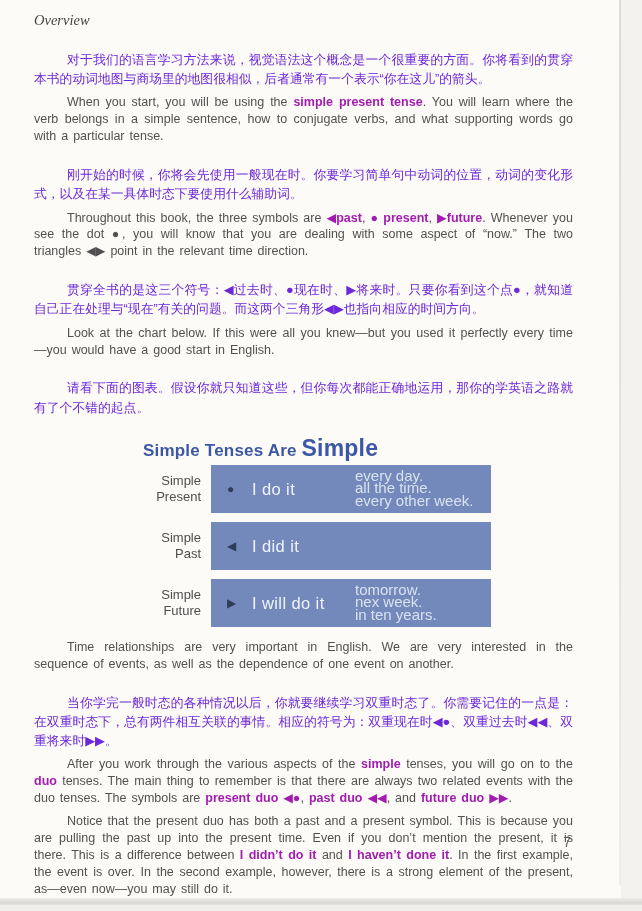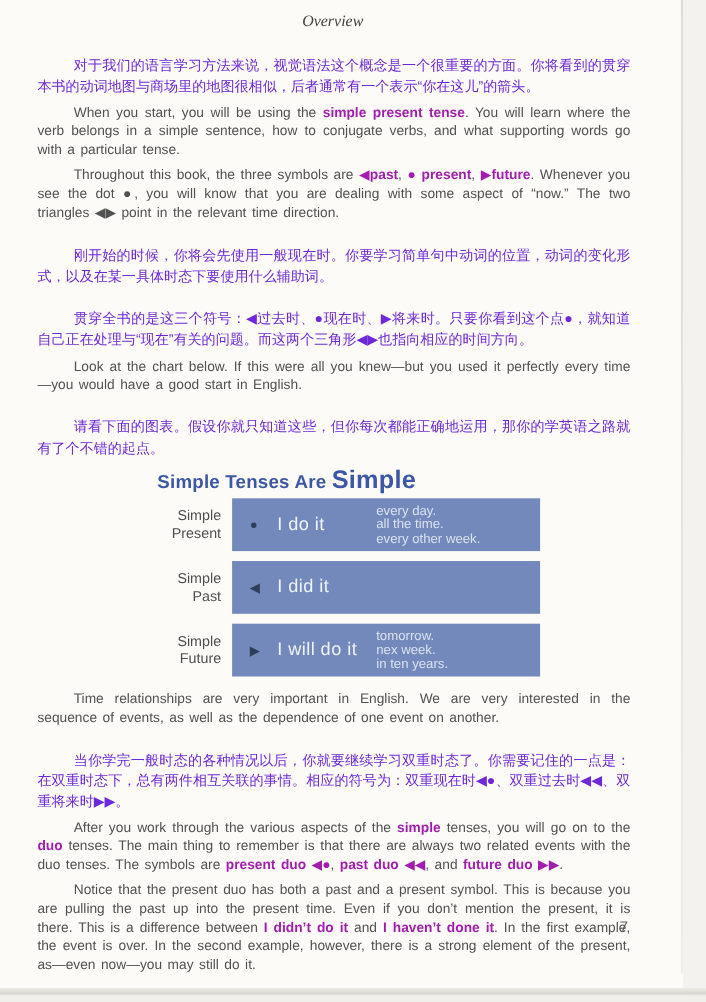--- a/index.html
+++ b/index.html
@@ -11,59 +11,59 @@
   
   .right-edge{position:absolute;left:619px;top:0;width:2px;height:885px;
     background:linear-gradient(180deg,#dfdcd6 0%,#e7e4de 60%,#efede8 100%);}
   .far-right{position:absolute;left:621px;top:0;width:21px;height:911px;background:#f4f2ee;}
   .bottom-edge{position:absolute;left:0;bottom:6px;width:642px;height:7px;
     background:linear-gradient(180deg,#eeede8 0%,#d9d8d2 70%,#e3e2dc 100%);}
   .bottom-paper{position:absolute;left:0;bottom:0;width:642px;height:6px;background:#f1efe9;}
 
   .page-inner{position:absolute;left:34px;top:12px;width:539px;}
 
-  .header-row{text-align:center;margin:0 0 21px 0;
+  .header-row{text-align:left;margin:0 0 21px 0;
     font-family:"Liberation Serif","DejaVu Serif",serif;font-style:italic;
     font-size:14.5px;color:#45433e;padding-right:2px;}
 
   p.para{margin:0;text-align:justify;text-indent:33px;}
   p.en{font-size:12.5px;line-height:16.9px;color:#515151;margin-top:6px;word-spacing:1.5px;}
   p.cn{font-size:12.8px;line-height:19.2px;color:#6d28d9;margin-top:20px;}
   p.para b{font-weight:bold;color:#a21caf;}
 
-  .chart{margin-top:8px;margin-bottom:12px;}
+  .chart{margin-top:20px;margin-bottom:12px;}
   .chart-title{margin-left:109px;color:#3b57a5;font-weight:bold;
     font-size:17px;line-height:22px;letter-spacing:0.2px;}
   .chart-title .big{font-size:23px;}
   .chart-row{display:flex;align-items:center;margin-top:0;margin-bottom:9px;}
   .chart-row:first-of-type{margin-top:3px;}
   .row-label{width:177px;text-align:right;padding-right:10px;box-sizing:border-box;
     font-size:13px;line-height:16px;color:#4e4e4e;}
   .row-bar{position:relative;width:280px;height:48px;background:#7389bb;}
   .sym{position:absolute;left:16px;top:50%;transform:translateY(-50%);
     color:#2e3d59;font-size:12px;}
   .phrase{position:absolute;left:41px;top:50%;transform:translateY(-50%);
     color:#f0f4fa;font-size:16.5px;letter-spacing:0.4px;white-space:nowrap;}
-  .examples{position:absolute;left:131px;top:50%;transform:translateY(-50%);
-    color:#d9e2f0;font-size:12px;line-height:12.5px;white-space:nowrap;}
+  .examples{position:absolute;left:144px;top:50%;transform:translateY(-50%);
+    color:#d9e2f0;font-size:15px;line-height:12.5px;white-space:nowrap;}
 
   .page-number{position:absolute;top:822px;right:2px;
     font-size:14px;color:#5f5d58;}
 </style>
 </head>
 <body>
 
 <div class="page-inner">
   <div class="header-row">Overview</div>
 
   <div>
       <p class="para cn"><span>对于我们的语言学习方法来说，视觉语法这个概念是一个很重要的方面。你将看到的贯穿本书的动词地图与商场里的地图很相似，后者通常有一个表示“你在这儿”的箭头。</span></p>
       <p class="para en"><span>When you start, you will be using the </span><b>simple present tense</b><span>. You will learn where the verb belongs in a simple sentence, how to conjugate verbs, and what supporting words go with a particular tense.</span></p>
+      <p class="para cn"><span>刚开始的时候，你将会先使用一般现在时。你要学习简单句中动词的位置，动词的变化形式，以及在某一具体时态下要使用什么辅助词。</span></p>
       <p class="para en"><span>Throughout this book, the three symbols are </span><b>◀past</b><span>, </span><b>● present</b><span>, </span><b>▶future</b><span>. Whenever you see the dot ●, you will know that you are dealing with some aspect of “now.” The two triangles ◀▶ point in the relevant time direction.</span></p>
-      <p class="para cn"><span>刚开始的时候，你将会先使用一般现在时。你要学习简单句中动词的位置，动词的变化形式，以及在某一具体时态下要使用什么辅助词。</span></p>
       <p class="para cn"><span>贯穿全书的是这三个符号：◀过去时、●现在时、▶将来时。只要你看到这个点●，就知道自己正在处理与“现在”有关的问题。而这两个三角形◀▶也指向相应的时间方向。</span></p>
       <p class="para en"><span>Look at the chart below. If this were all you knew—but you used it perfectly every time—you would have a good start in English.</span></p>
       <p class="para cn"><span>请看下面的图表。假设你就只知道这些，但你每次都能正确地运用，那你的学英语之路就有了个不错的起点。</span></p>
     </div>
 
   <div class="chart">
     <div class="chart-title"><span>Simple Tenses Are </span><span class="big">Simple</span></div>
     <div>
         <div class="chart-row">
           <div class="row-label">

